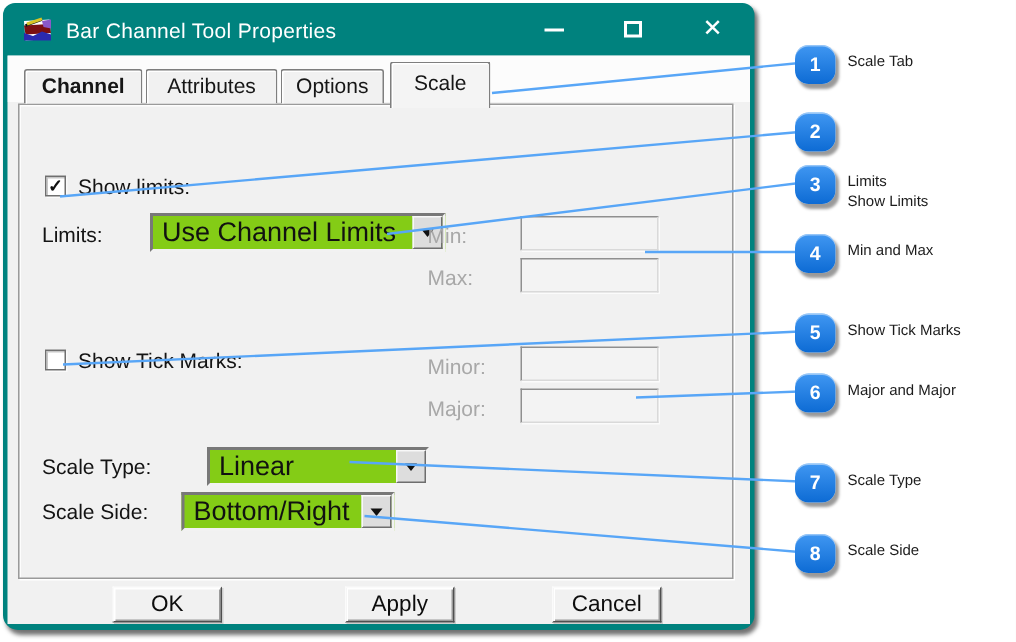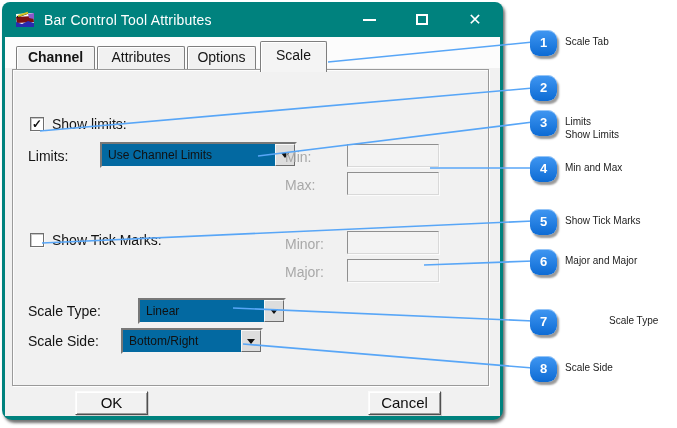--- a/index.html
+++ b/index.html
@@ -51,23 +51,23 @@
     font-size:12px; line-height:12px; text-align:center; color:#101010; font-weight:bold; cursor:pointer;
   }
 
   .field-dis {
     position:absolute; background:#f3f3f3;
     border:1px solid; border-color:#8f8f8f #d9d9d9 #d9d9d9 #8f8f8f;
     box-shadow:1px 1px 0 #fbfbfb;
   }
 
   .combo {
-    position:absolute; background:#0369a1;
+    position:absolute; background:#84cc16;
     border:2px solid; border-color:#787878 #f2f2f2 #f2f2f2 #787878;
-    font-size:12px; color:#111; cursor:pointer;text-align:center;
+    font-size:18px; color:#111; cursor:pointer;text-align:center;
   }
   .combo .val { position:absolute; left:6px; top:50%; transform:translateY(-50%); white-space:nowrap; }
   .combo .arrow-btn {
     position:absolute; right:0; top:0; bottom:0; width:20px; background:#dddddd;
     border:1px solid; border-color:#f8f8f8 #6e6e6e #6e6e6e #f8f8f8;
     display:flex; align-items:center; justify-content:center;
   }
   .tri { width:0; height:0; border-left:4px solid transparent; border-right:4px solid transparent; border-top:5px solid #111; }
 
   .btn {
@@ -97,21 +97,21 @@
 
     <div class="titlebar">
       <svg class="app-icon" viewBox="0 0 22 18">
         <polygon points="2,3 19,2 20,15 3,16" fill="#ffffff"></polygon>
         <polygon points="2,6 19,5 20,11 3,12" fill="#7b0f12"></polygon>
         <polygon points="2,11 8,13 14,10 20,12 20,16 2,16" fill="#2a2ab0"></polygon>
         <polygon points="14,3 20,2 20,8 15,7" fill="#8a58c9"></polygon>
         <line x1="3" y1="6" x2="14" y2="2" stroke="#111" stroke-width="1.6"></line>
         <line x1="4" y1="5" x2="14" y2="1.6" stroke="#d8c525" stroke-width="2"></line>
       </svg>
-      <span class="window-title">Bar Control Tool Attributes</span>
+      <span class="window-title">Bar Channel Tool Properties</span>
       <div class="win-controls">
         <div class="wc">
             <div class="glyph-min"></div>
           </div>
         <div class="wc">
             <div class="glyph-max"></div>
           </div>
         <div class="wc">
             <span class="glyph-close">✕</span>
           </div>
@@ -167,20 +167,21 @@
 
       <div class="lbl" style="left:23px; top:296px;">Scale Side:</div>
       <div class="combo" style="left:116px; top:291px; width:142px; height:26px;">
         <span class="val">Bottom/Right</span>
         <div class="arrow-btn">
             <div class="tri"></div>
           </div>
       </div>
 
       <div class="btn" style="left:70px; top:354px;">OK</div>
+      <div class="btn" style="left:225px; top:354px;">Apply</div>
       <div class="btn" style="left:363px; top:354px;">Cancel</div>
 
     </div>
   </div>
 
   <svg id="lines">
     <line x1="328" y1="62" x2="533" y2="42" stroke="#58A6F7" stroke-width="1.6"></line>
     <line x1="40" y1="131" x2="533" y2="88" stroke="#58A6F7" stroke-width="1.6"></line>
     <line x1="258" y1="156" x2="533" y2="122" stroke="#58A6F7" stroke-width="1.6"></line>
     <line x1="430" y1="168" x2="533" y2="168" stroke="#58A6F7" stroke-width="1.6"></line>
@@ -202,18 +203,18 @@
   <div class="badge" style="left:530px; top:156px;">4</div>
   <div class="badge-label" style="left:565px; top:162px;">Min and Max</div>
 
   <div class="badge" style="left:530px; top:209px;">5</div>
   <div class="badge-label" style="left:565px; top:215px;">Show Tick Marks</div>
 
   <div class="badge" style="left:530px; top:249px;">6</div>
   <div class="badge-label" style="left:565px; top:255px;">Major and Major</div>
 
   <div class="badge" style="left:530px; top:309px;">7</div>
-  <div class="badge-label" style="left:565px; top:315px;margin-left:44px;">Scale Type</div>
+  <div class="badge-label" style="left:565px; top:315px;">Scale Type</div>
 
   <div class="badge" style="left:530px; top:356px;">8</div>
   <div class="badge-label" style="left:565px; top:362px;">Scale Side</div>
 
 </div>
 
 </body></html>

